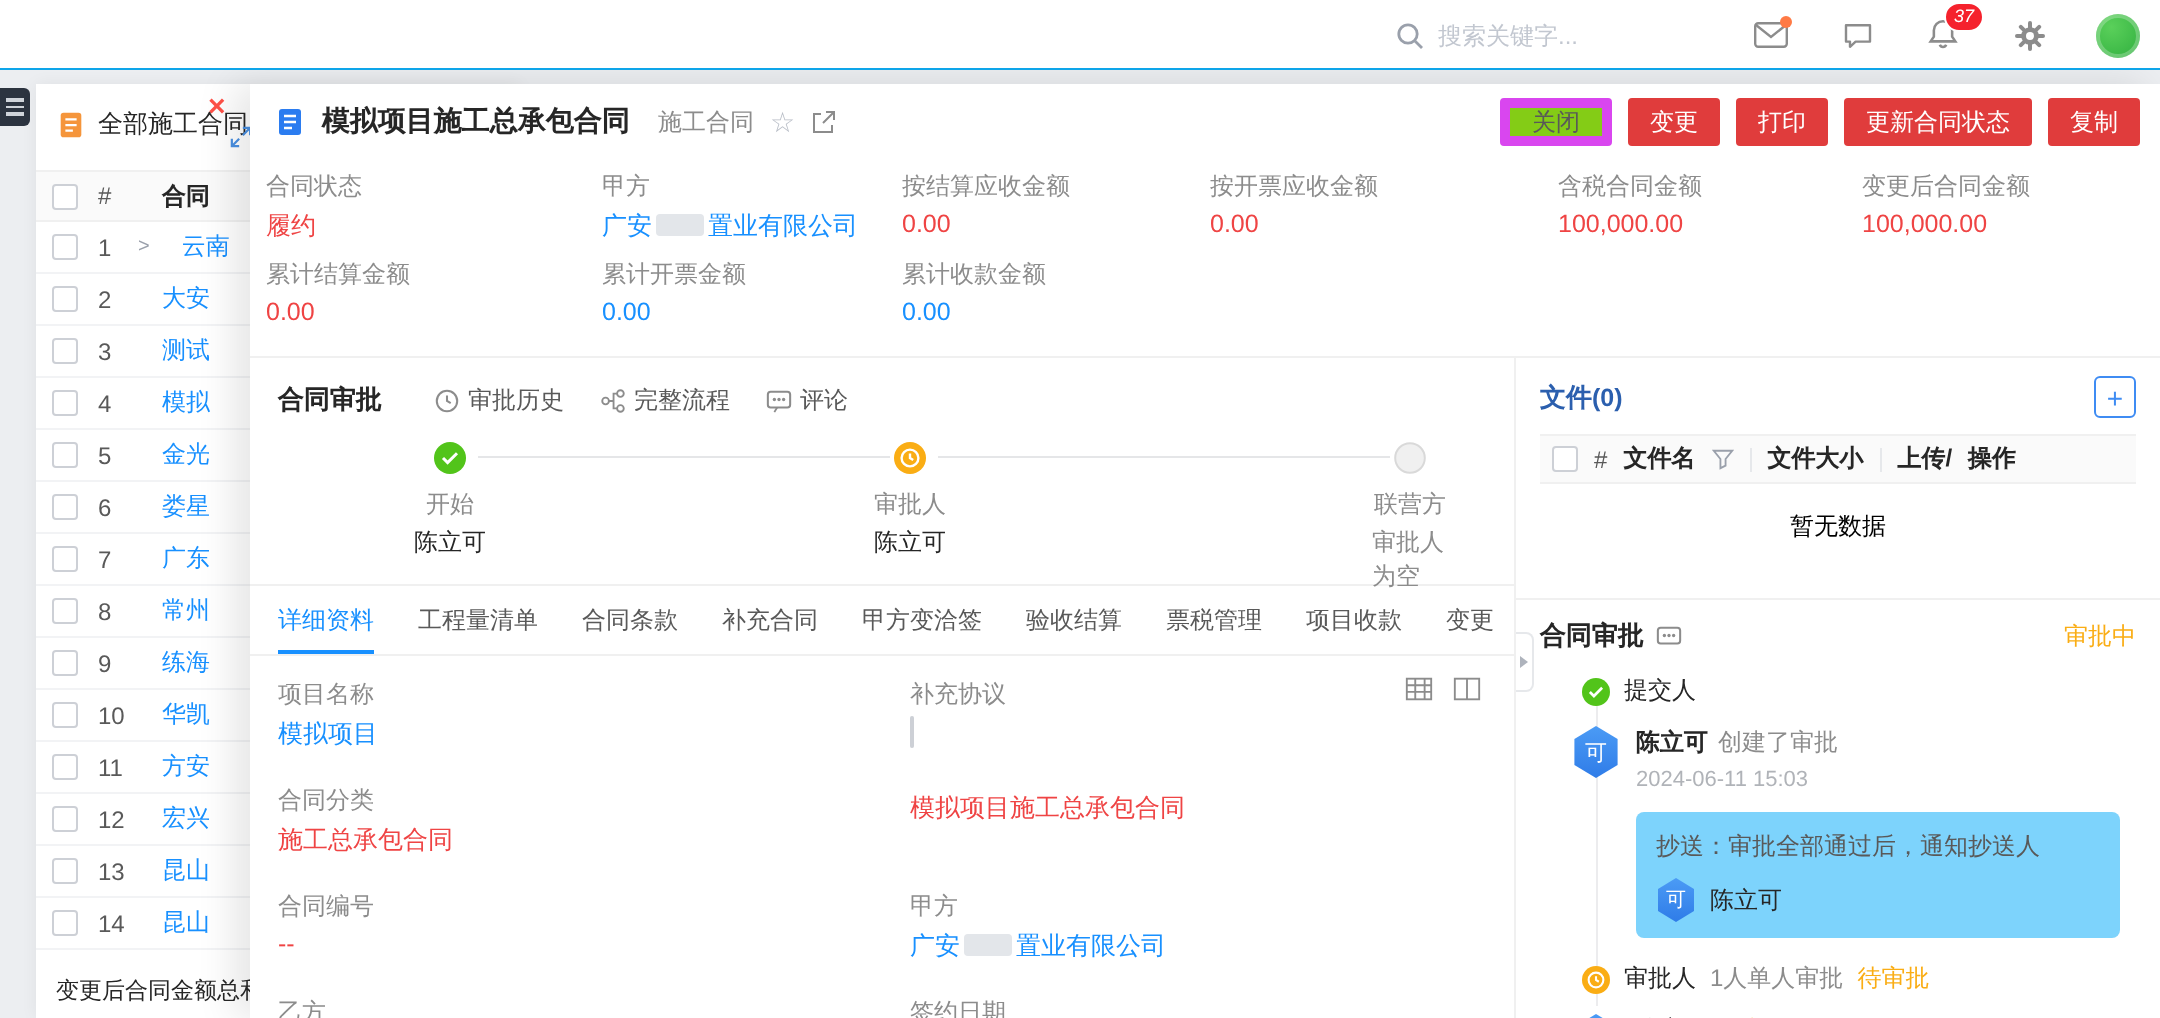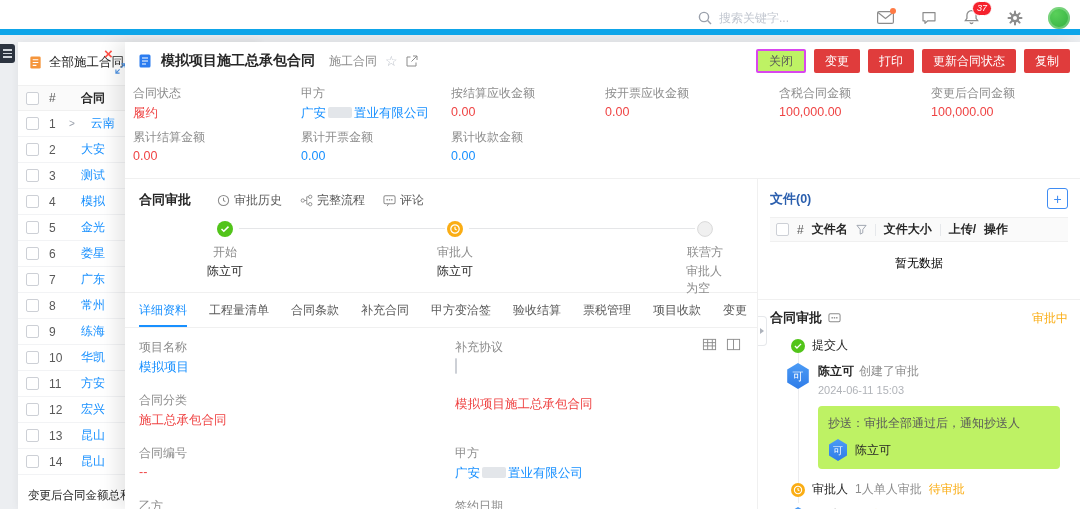--- a/index.html
+++ b/index.html
@@ -3,21 +3,21 @@
 <meta charset="utf-8">
 <style>
   *{margin:0;padding:0;box-sizing:border-box}
   html,body{width:1080px;height:509px}
   body{font-family:"Liberation Sans","DejaVu Sans",sans-serif;font-size:12px;color:#333;
        background:#eceef1;overflow:hidden;position:relative}
   svg{display:block}
   :root{--red:#e03c3c;--blue:#1890ff;--orange:#faad14;--green:#52c41a}
 
   
-  .topbar{position:absolute;left:0;top:0;right:0;height:35px;background:#fff;border-bottom:6px solid #0ea5e9;z-index:6}
+  .topbar{position:absolute;left:0;top:0;right:0;height:35px;background:#fff;border-bottom:1px solid #0ea5e9;z-index:6}
   .search-box{position:absolute;left:698px;top:0;height:35px;display:flex;align-items:center;gap:7px}
   .search-box input{border:none;outline:none;width:160px;font-size:12px;color:#666;background:transparent}
   .search-box input::placeholder{color:#c2c7d0}
   .top-icons{position:absolute;right:10px;top:0;height:35px;display:flex;align-items:center;gap:24px}
   .tico{position:relative;width:19px;height:19px;display:flex;align-items:center;justify-content:center;cursor:pointer}
   .tico .dot{position:absolute;right:-1px;top:0;width:6px;height:6px;border-radius:50%;background:#ff7a45}
   .badge{position:absolute;right:-11px;top:-7px;background:#f5222d;color:#fff;font-size:9px;line-height:1;
          padding:2px 4px;border-radius:8px;border:1px solid #fff}
   .avatar{width:22px;height:22px;border-radius:50%;background:radial-gradient(circle at 35% 30%,#5ad05a,#2fae3e);
           box-shadow:inset 0 0 0 2px rgba(255,255,255,.25);cursor:pointer}
@@ -50,21 +50,21 @@
   
   .overlay{position:absolute;left:125px;top:42px;right:0;bottom:0;background:#fff;z-index:3;
            box-shadow:-8px 0 18px rgba(0,0,0,.10);display:flex;flex-direction:column}
   .dlg-header{height:38px;flex:none;display:flex;align-items:center;gap:8px;padding:0 10px 0 12px}
   .dlg-title{font-size:14px;font-weight:bold;color:#262626}
   .dlg-tag{color:#8c8c8c;margin-left:6px}
   .star{color:#b9bec7;font-size:14px;cursor:pointer}
   .star::before{content:"\2606"}
   .dlg-btns{margin-left:auto;display:flex;gap:8px}
   .btn{display:inline-flex;align-items:center;height:24px;padding:0 11px;border-radius:2px;font-size:12px;cursor:pointer;border:none;white-space:nowrap}
-  .btn-plain{background:#bef264;border:2px solid #d946ef;color:#595959}
+  .btn-plain{background:#84cc16;border:5px solid #d946ef;color:#595959}
   .btn-red{background:var(--red);color:#fff}
 
   
   .info{flex:none;display:grid;grid-template-columns:168px 150px 154px 174px 152px auto;
         grid-auto-rows:minmax(38px,auto);row-gap:6px;padding:5px 12px 11px 8px}
   .lbl{color:#8c8c8c;line-height:16px}
   .val{margin-top:4px;color:#ef4444;font-size:12.5px}
   .link{color:var(--blue);cursor:pointer}
   .redact{display:inline-block;width:24px;height:11px;background:#e3e6ea;border-radius:2px;margin:0 2px;vertical-align:-1px}
 
@@ -127,21 +127,21 @@
   .tl-stage .meta{color:#8c8c8c}
   .tl-stage .owait{color:var(--orange)}
   .tl-entry{margin:0 0 10px 48px;position:relative;min-height:26px}
   .hex{position:absolute;left:-32px;top:0;width:24px;height:26px;background:linear-gradient(180deg,#4b9bf5,#2f7ce8);
        clip-path:polygon(50% 0%,95% 25%,95% 75%,50% 100%,5% 75%,5% 25%);
        color:#fff;font-size:11px;display:flex;align-items:center;justify-content:center}
   .hex.sm{position:static;width:20px;height:22px;font-size:10px;flex:none}
   .tl-name{font-weight:bold;color:#262626}
   .tl-act{color:#8c8c8c;margin-left:5px}
   .tl-time{color:#b0b3b8;font-size:11px;margin-top:4px}
-  .tl-note{margin:0 8px 12px 48px;background:#bef264;border-radius:4px;padding:8px 10px;color:#595959;line-height:1.5}
+  .tl-note{margin:0 8px 12px 48px;background:#7dd3fc;border-radius:4px;padding:8px 10px;color:#595959;line-height:1.5}
   .tl-note-person{display:flex;align-items:center;gap:7px;margin-top:7px;color:#262626}
   .owait{color:var(--orange)}
   .grey{color:#8c8c8c}
 </style>
 </head>
 <body>
 
 <header class="topbar">
   <div class="search-box">
     <span>

